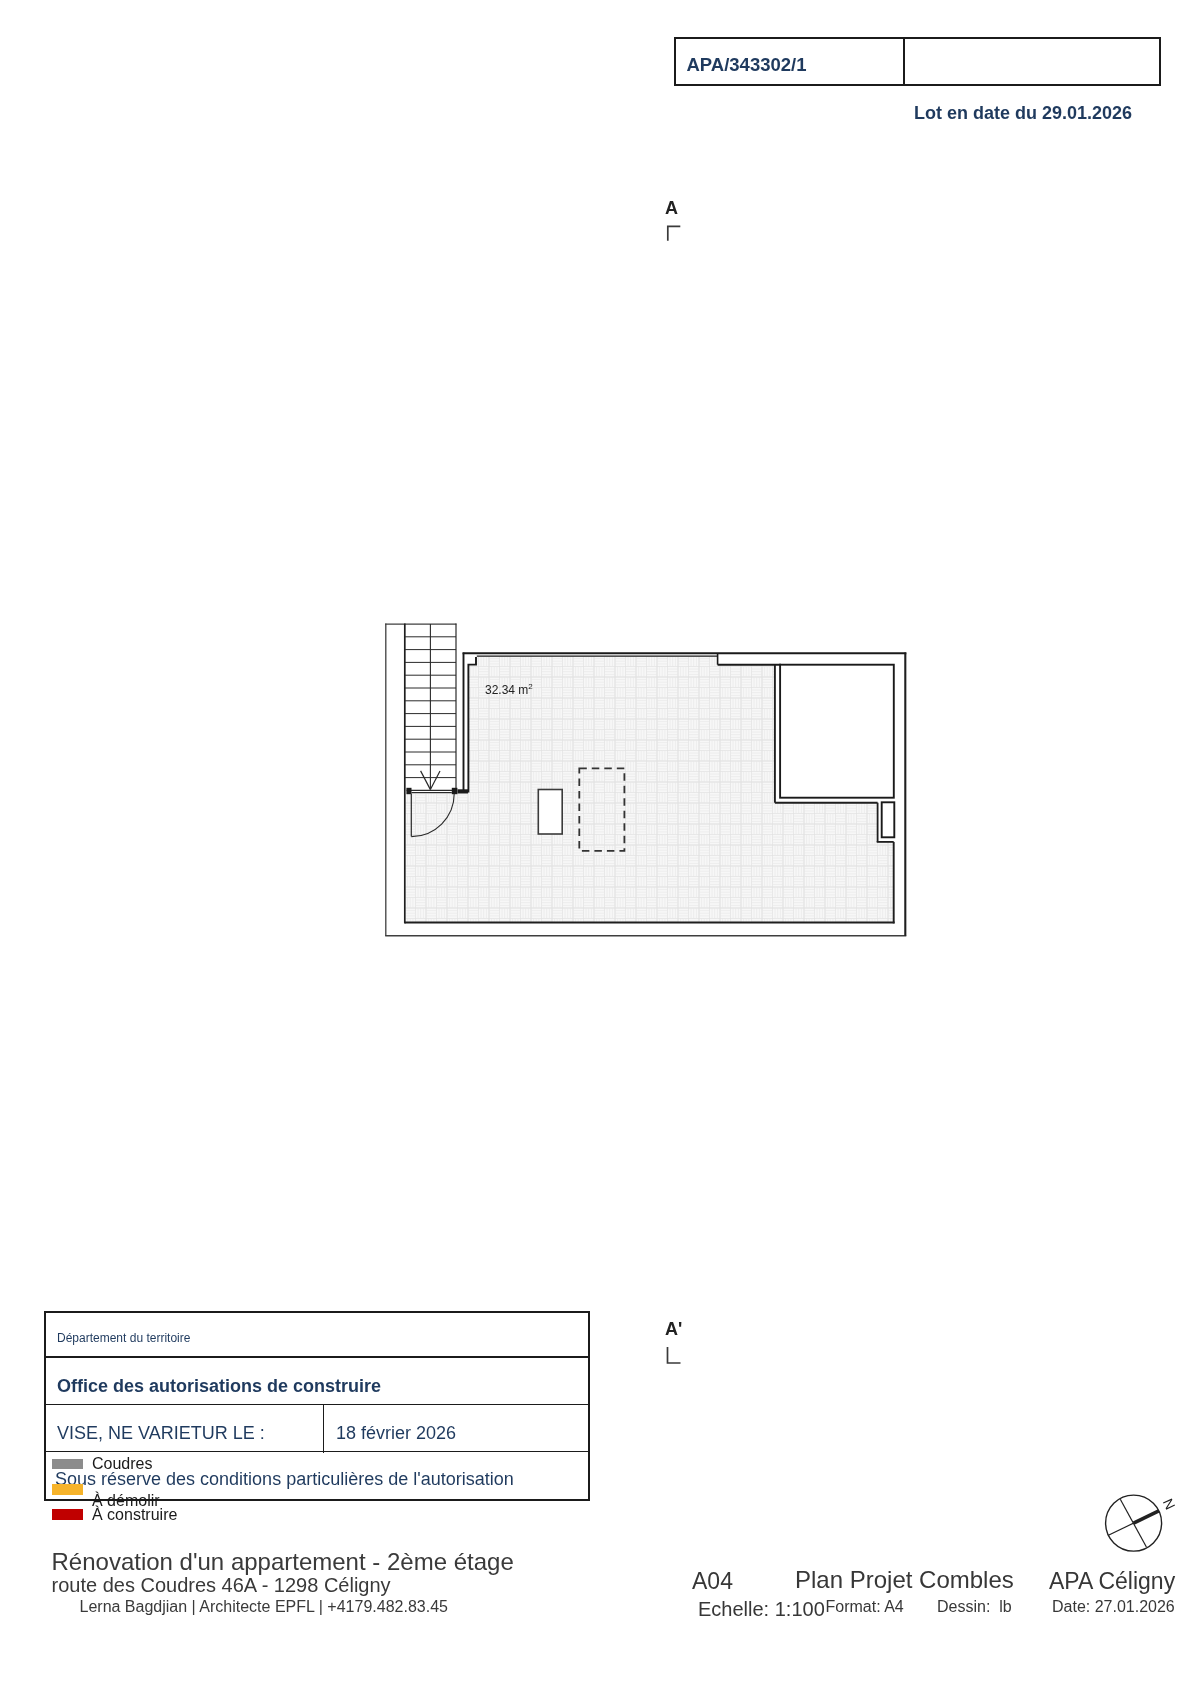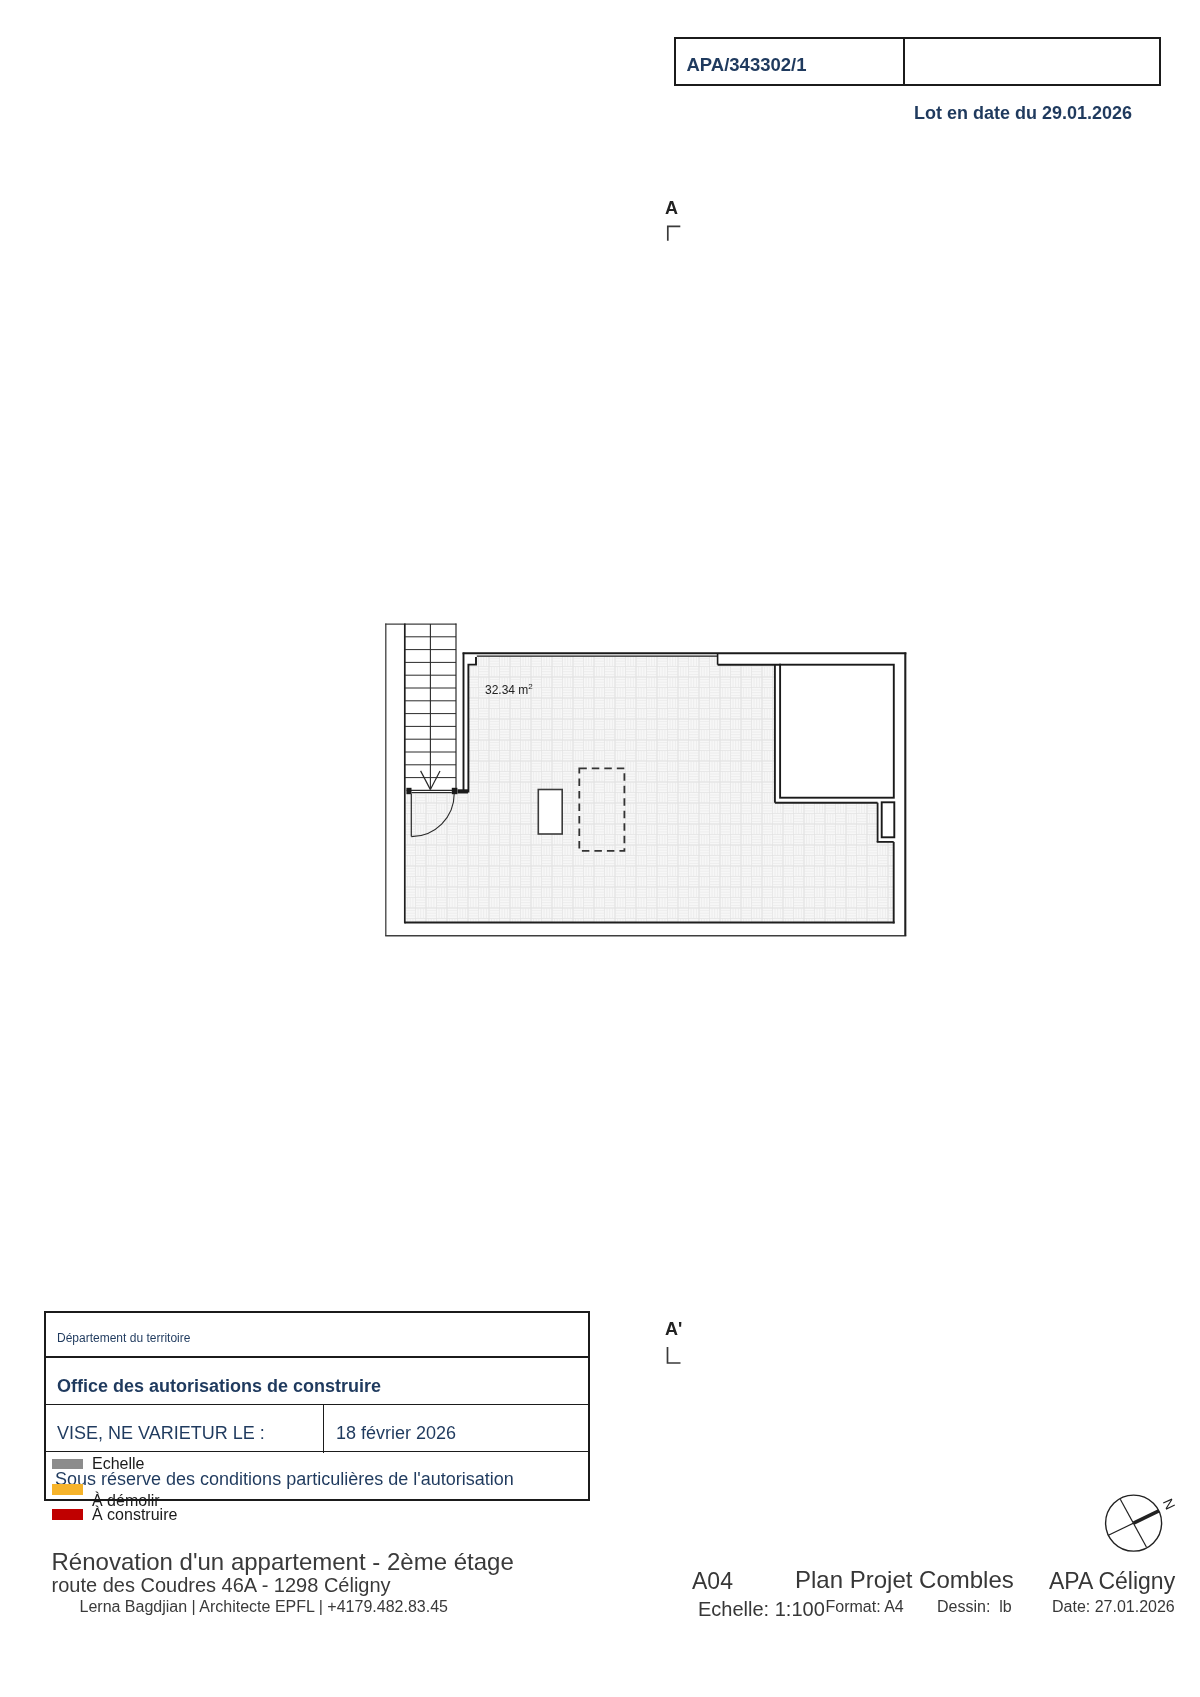--- a/index.html
+++ b/index.html
@@ -131,21 +131,21 @@
 <div class="abs navy" style="left:57px;top:1376.5px;font-size:18px;font-weight:bold;">Office des autorisations de construire</div>
 
 <div class="abs navy" style="left:57px;top:1423.5px;font-size:18px;">VISE, NE VARIETUR LE :</div>
 
 <div class="abs navy" style="left:336px;top:1423.5px;font-size:18px;">18 février 2026</div>
 
 <div class="abs navy" style="left:55px;top:1470px;font-size:18px;">Sous réserve des conditions particulières de l'autorisation</div>
 
 <div class="abs" style="left:51.5px;top:1459.2px;width:31px;height:10.2px;background:#8c8c8c;"></div>
 
-<div class="abs" style="left:92px;top:1456px;font-size:16px;color:#1a1a1a;">Echelle</div>
+<div class="abs" style="left:92px;top:1456px;font-size:16px;color:#1a1a1a;">Coudres</div>
 
 <div class="abs" style="left:51.5px;top:1483.8px;width:31px;height:11px;background:#f6b32a;"></div>
 
 <div class="abs" style="left:92px;top:1481.4px;font-size:16px;color:#1a1a1a;margin-top:12px;">À démolir</div>
 
 <div class="abs" style="left:51.5px;top:1509.2px;width:31px;height:10.8px;background:#c00000;"></div>
 
 <div class="abs" style="left:92px;top:1506.6px;font-size:16px;color:#1a1a1a;">À construire</div>
 
 <div class="abs" style="left:51.5px;top:1550px;font-size:24px;color:#3a3a3a;">Rénovation d'un appartement - 2ème étage</div>

